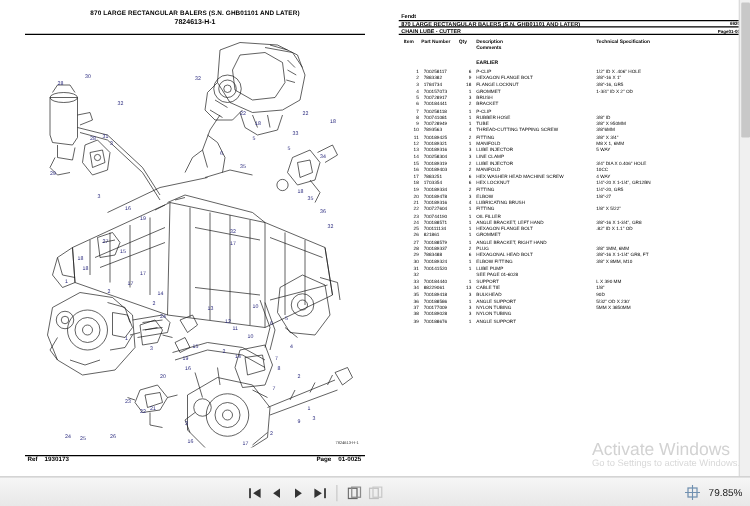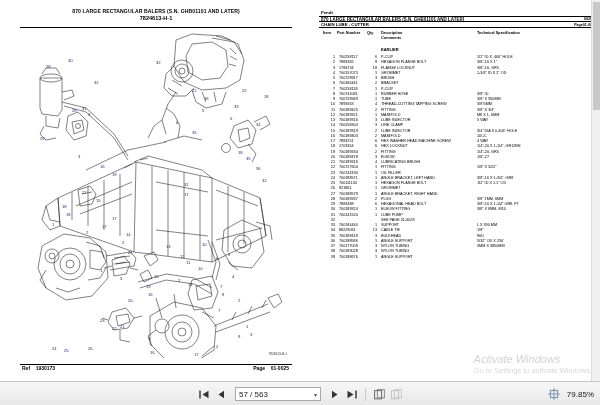--- a/index.html
+++ b/index.html
@@ -69,21 +69,21 @@
   .prow { position: relative; height: 5.25px; }
   .prow span { position: absolute; font-size: 3.75px; color:#000; line-height: 5.25px; white-space: nowrap; }
   .c-item { left: 4px; width: 12px; text-align: right; }
   .c-part { left: 20px; }
   .c-qty  { left: 50px; width: 8px; text-align: right; }
   .c-desc { left: 62px; }
   .c-tech { left: 158px; }
 
   
   .watermark { position: absolute; right: 8px; top: 352px; text-align: left; pointer-events: none; }
-  .wm-1 { font-size: 11px; color: #d2d2d2; line-height: 14px; font-style: italic; }
+  .wm-1 { font-size: 14px; color: #d2d2d2; line-height: 14px; }
   .wm-2 { font-size: 7.5px; color: #d8d8d8; line-height: 10px; }
 
   
   .vscroll {
     position: absolute; right: 0; top: 0; width: 9px; height: 381px;
     background: #f0f0f0; border-left: 1px solid #dcdcdc;
   }
   .vthumb { position:absolute; left:1px; top: 2px; width:7px; height: 108px; background:#c8c8c8; border-radius:1px; }
 
   
@@ -658,24 +658,20 @@
             <path d="M1 0.5 L1 8.5" stroke="#333" stroke-width="1.4"></path>
             <path d="M9.5 0.7 L3.5 4.5 L9.5 8.3 Z" fill="#333"></path>
           </svg>
       </div>
       <div class="tb-btn">
         <svg width="9" height="9" viewBox="0 0 9 9">
             <path d="M7 0.7 L1.5 4.5 L7 8.3 Z" fill="#333"></path>
           </svg>
       </div>
 
-      <div class="page-box">
-        <span class="pv">57 / 563</span>
-        <span class="cv">▾</span>
-      </div>
 
       <div class="tb-btn">
         <svg width="9" height="9" viewBox="0 0 9 9">
             <path d="M2 0.7 L7.5 4.5 L2 8.3 Z" fill="#333"></path>
           </svg>
       </div>
       <div class="tb-btn">
         <svg width="11" height="9" viewBox="0 0 11 9">
             <path d="M1.5 0.7 L7.5 4.5 L1.5 8.3 Z" fill="#333"></path>
             <path d="M10 0.5 L10 8.5" stroke="#333" stroke-width="1.4"></path>

